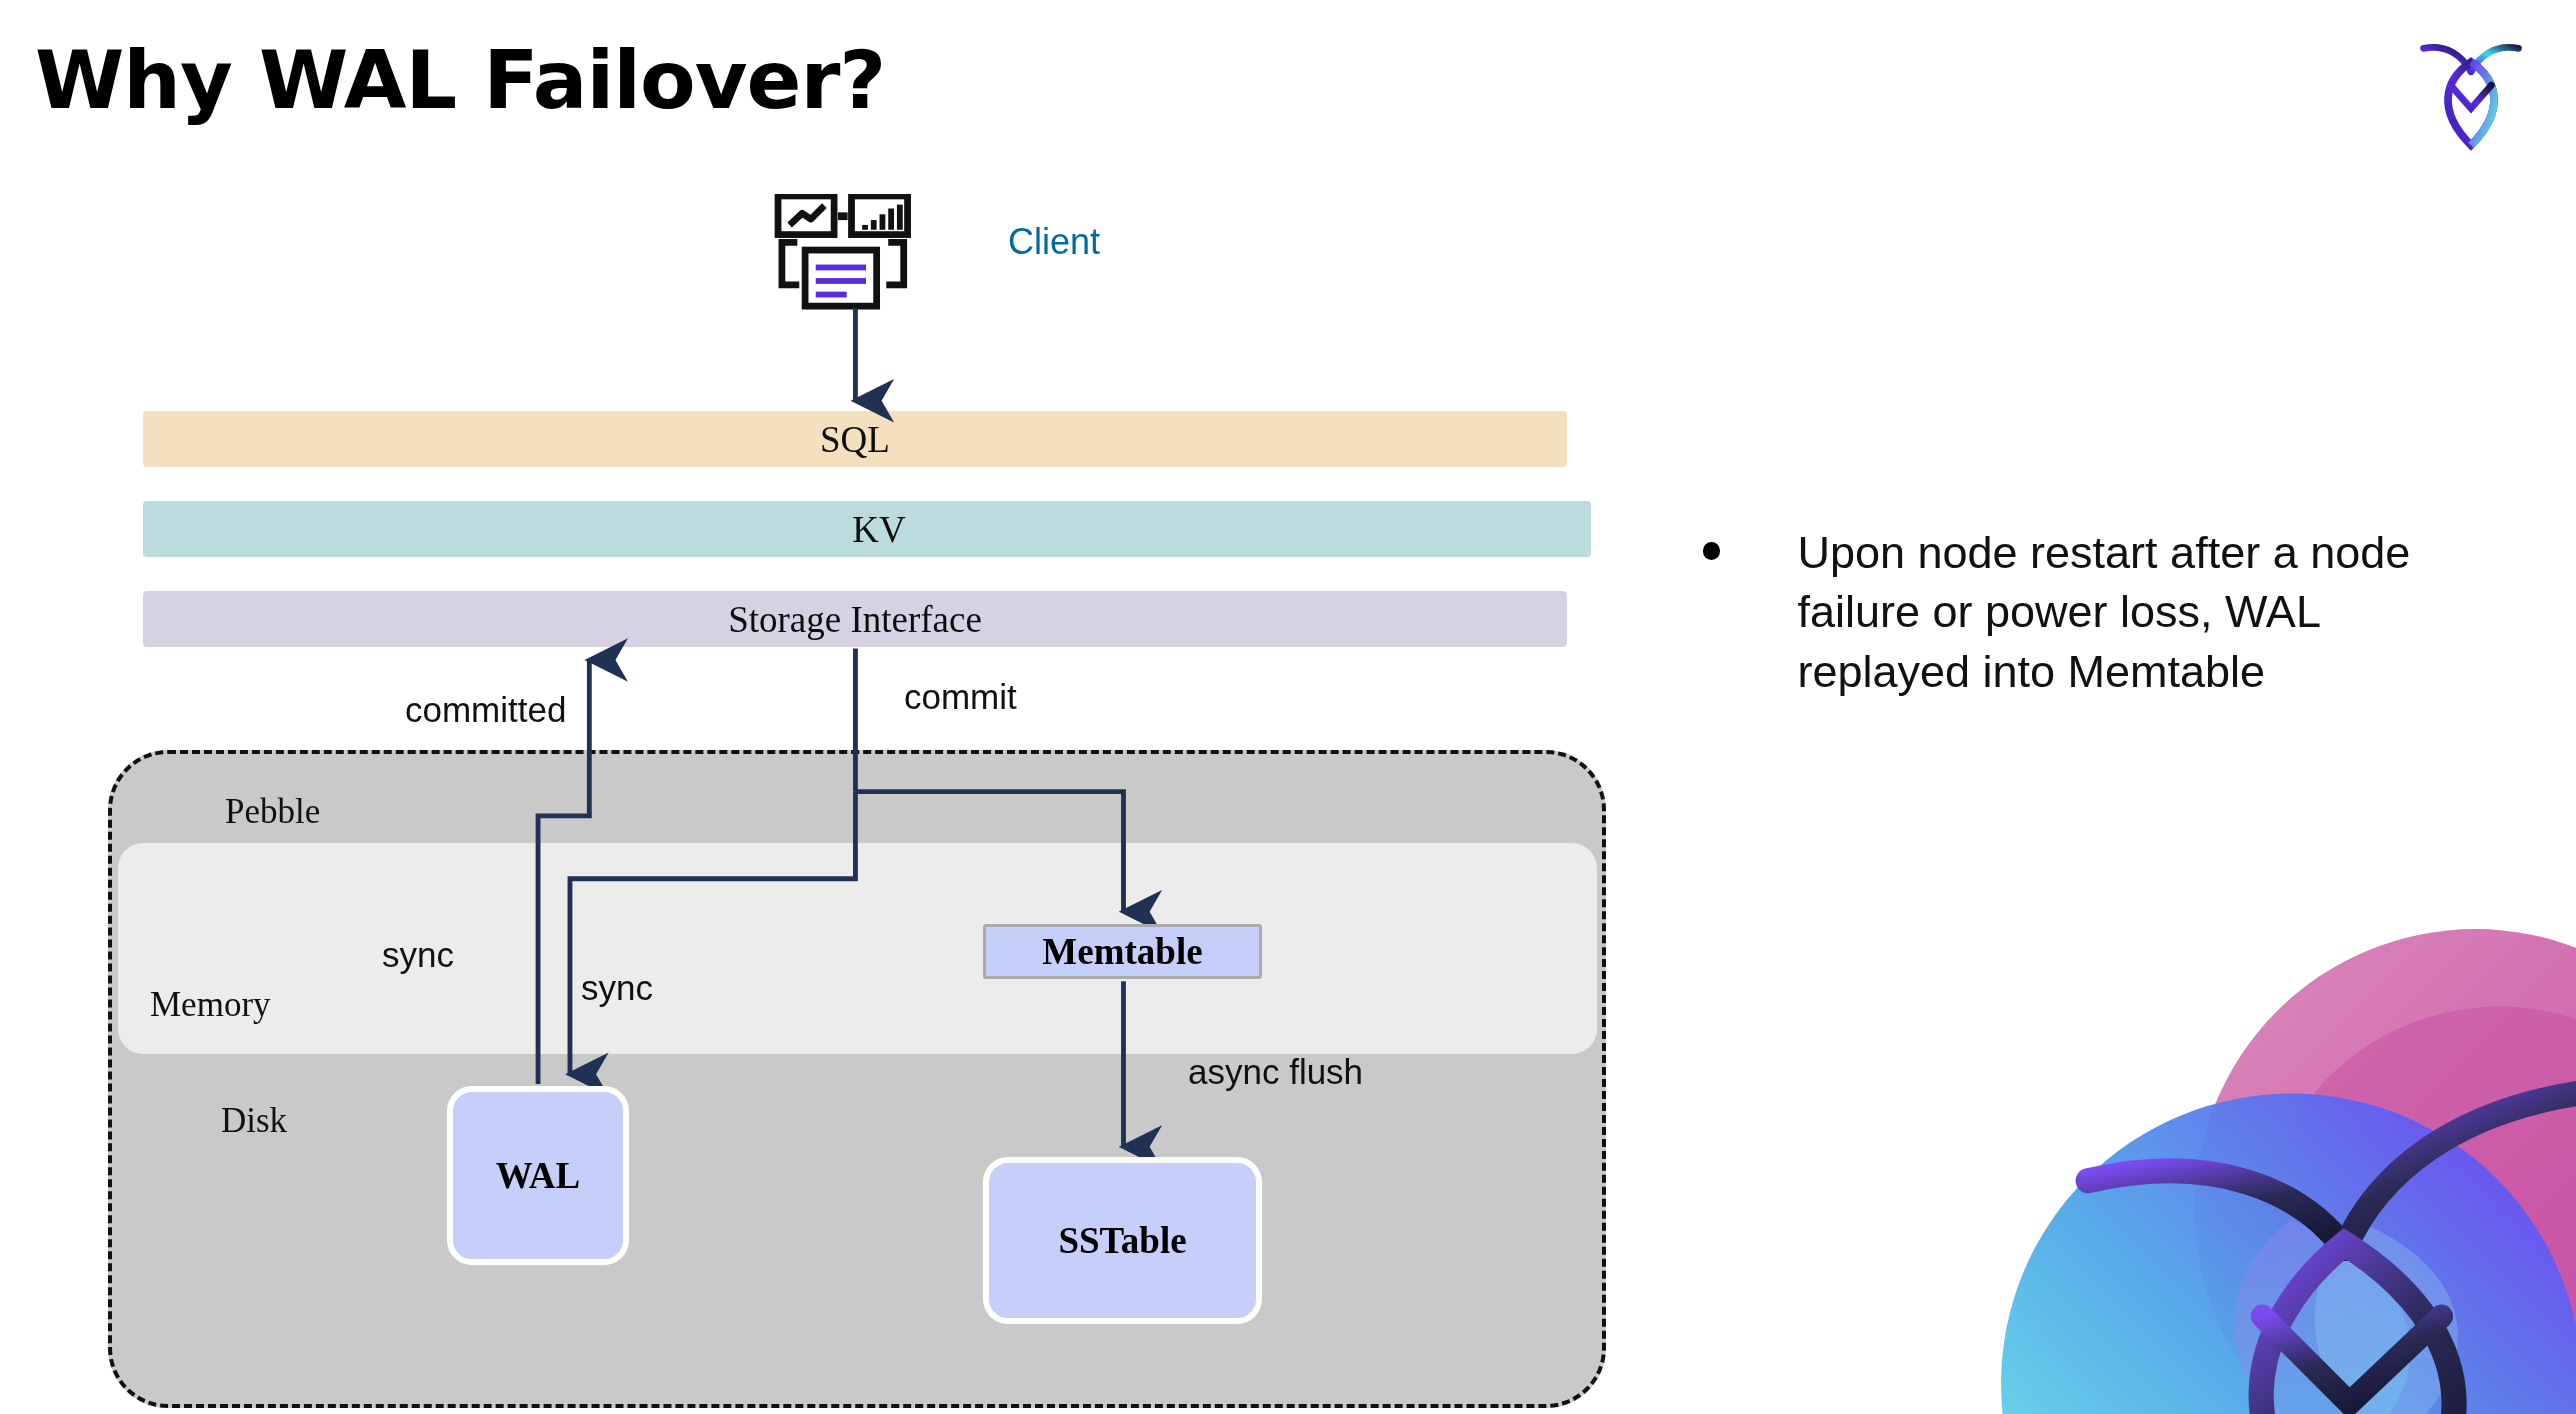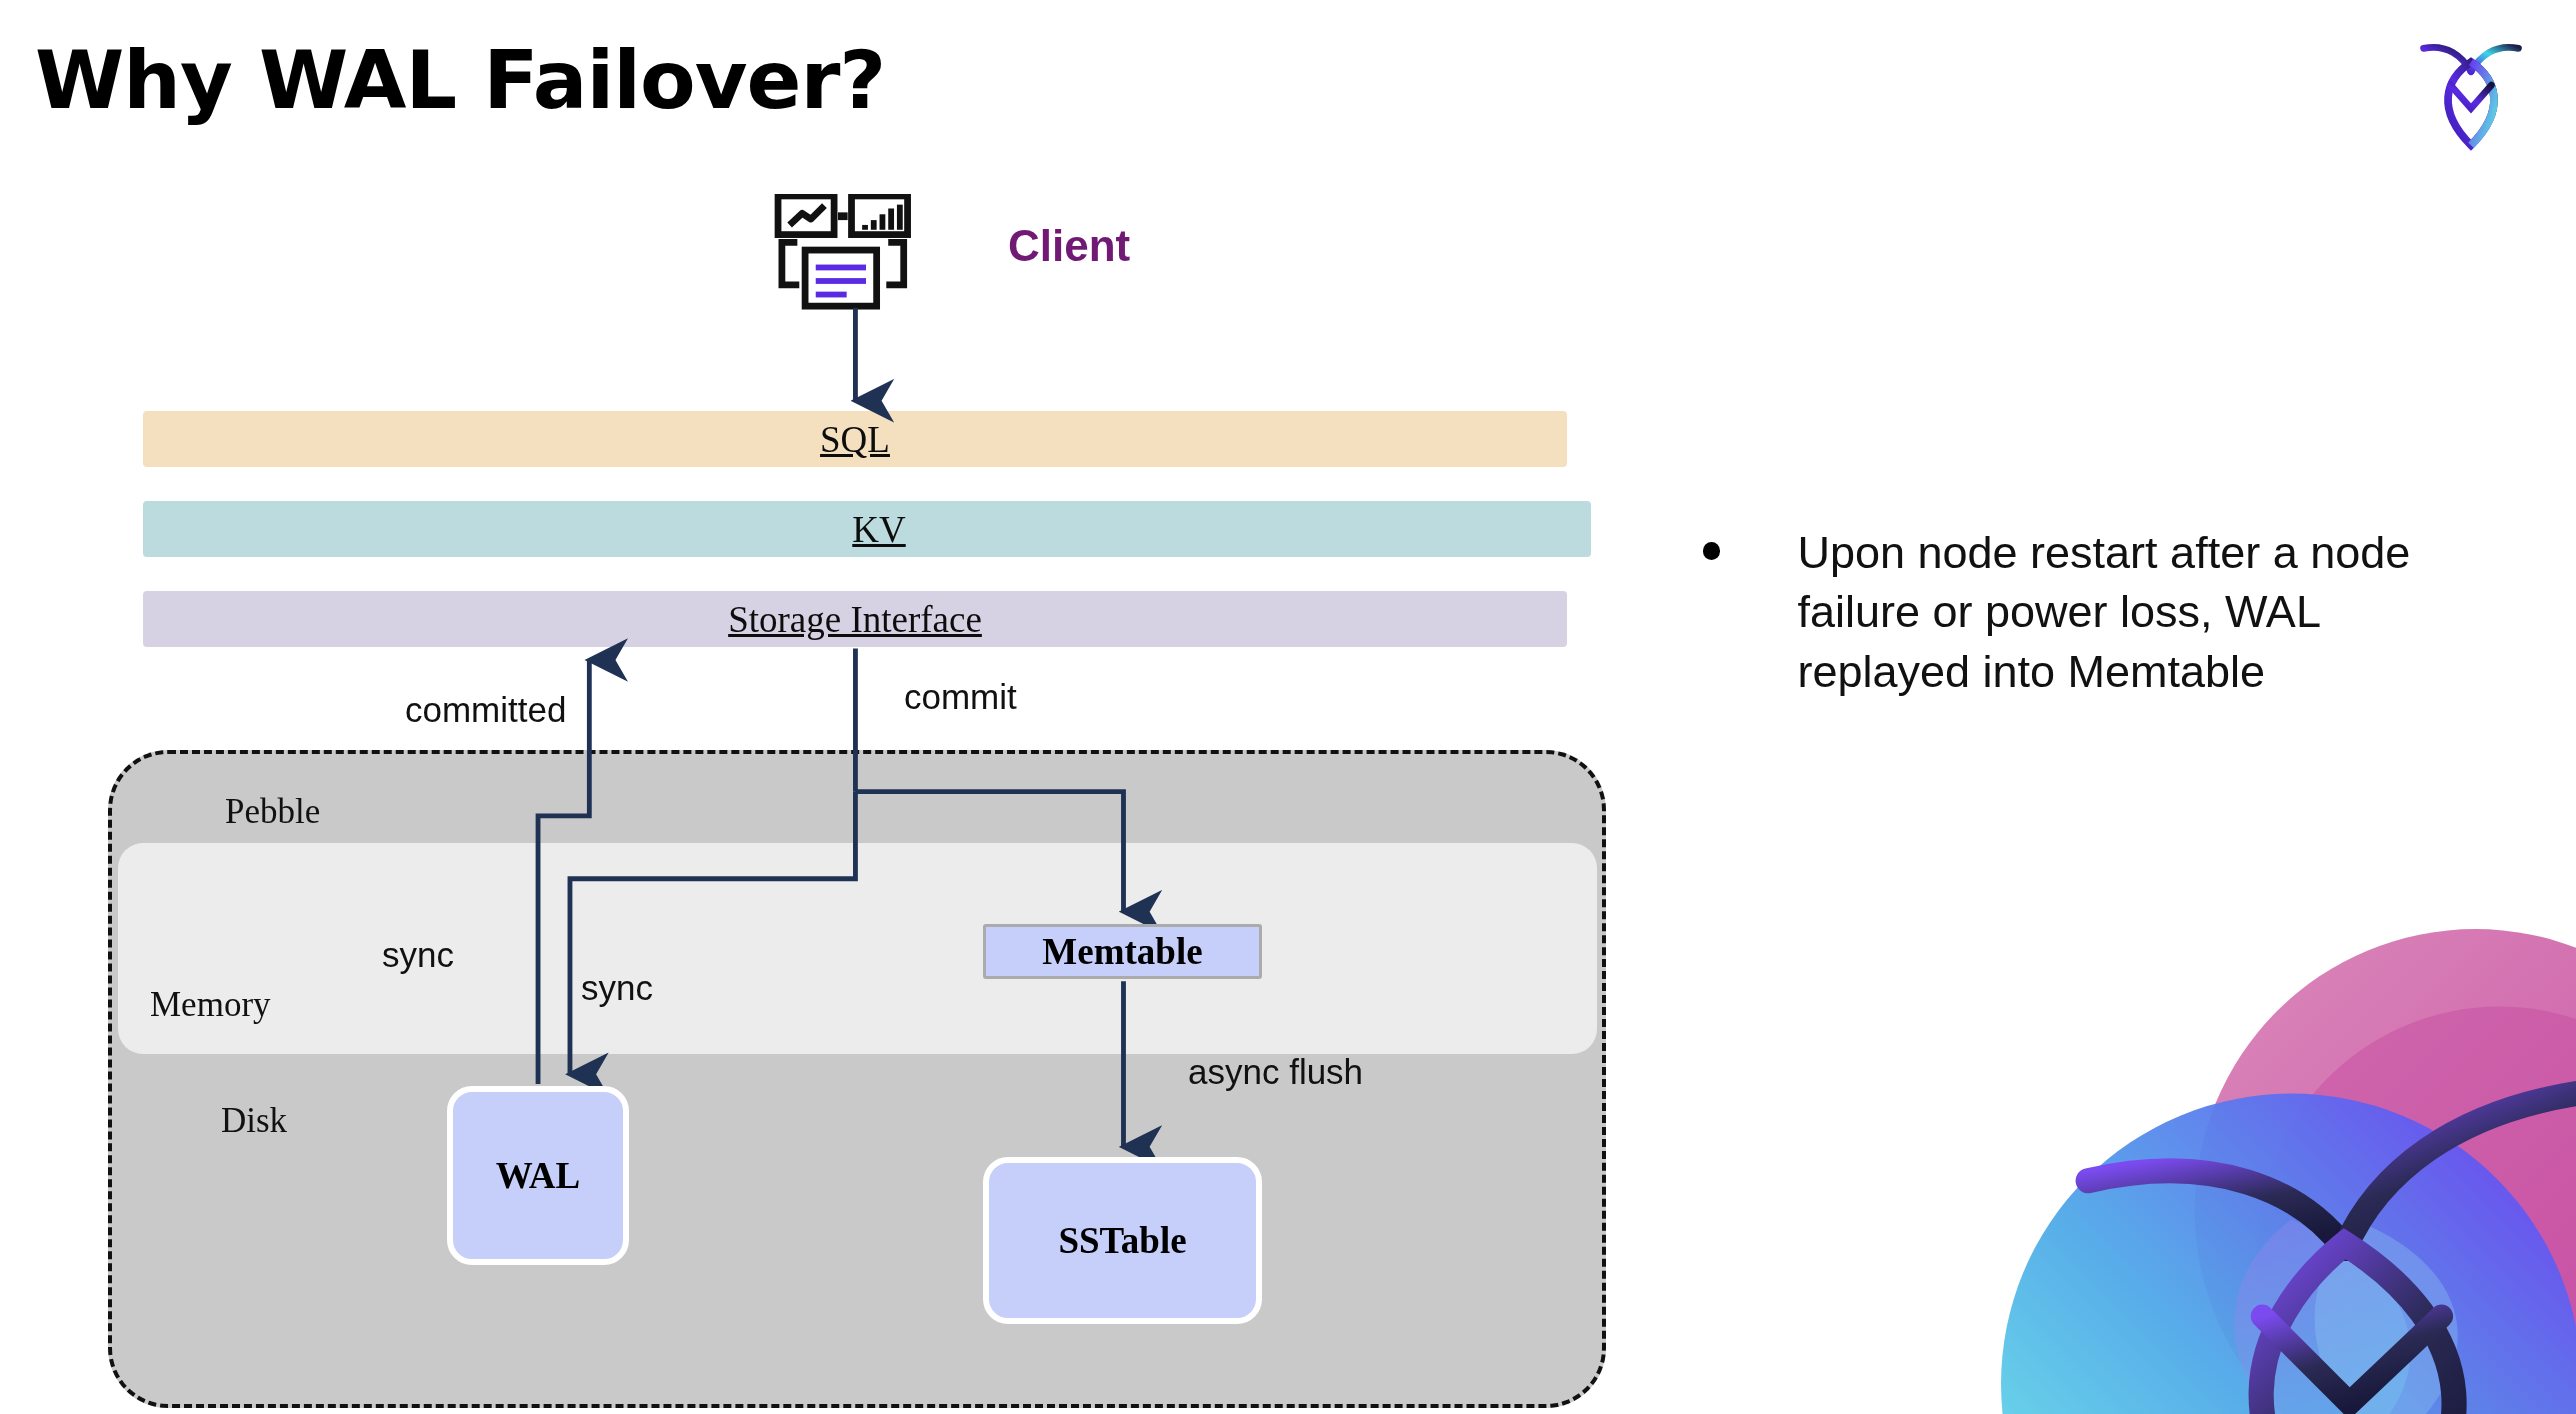--- a/index.html
+++ b/index.html
@@ -17,27 +17,27 @@
   
   #logo{position:absolute; left:2408px; top:29px; width:126px; height:122px;}
 
   
   #corner-art{position:absolute; left:1972px; top:929px; width:604px; height:486px;
               overflow:hidden; pointer-events:none;}
 
   
   #client-icon{position:absolute; left:774px; top:194px; width:155px; height:116px;}
   #client-label{position:absolute; left:1008px; top:221px;
-    font-size:44px; color:#701a75; font-family:"Liberation Sans",sans-serif;font-weight:bold;}
+    font-size:36px; color:#0369a1; font-family:"Liberation Sans",sans-serif;}
 
   
   .layer-bar{
     position:absolute; left:143px; width:1424px; height:56px;
     border-radius:3.9px; display:flex; align-items:center; justify-content:center;
-    font-family:"Liberation Serif", serif; font-size:37px; color:#0d0d0d;text-decoration:underline;
+    font-family:"Liberation Serif", serif; font-size:37px; color:#0d0d0d;
   }
   #bar-sql{top:411px; background:#F4DFBF;}
   #bar-kv{top:501px; background:#BCDBDE;padding-left:24px;}
   #bar-storage{top:591px; background:#D6D2E3;}
 
   
   #pebble-box{
     position:absolute; left:108px; top:750px; width:1498px; height:658px;
     background:#C9C9C9; border:4.8px dashed #111111; border-radius:60px;
     box-sizing:border-box;

